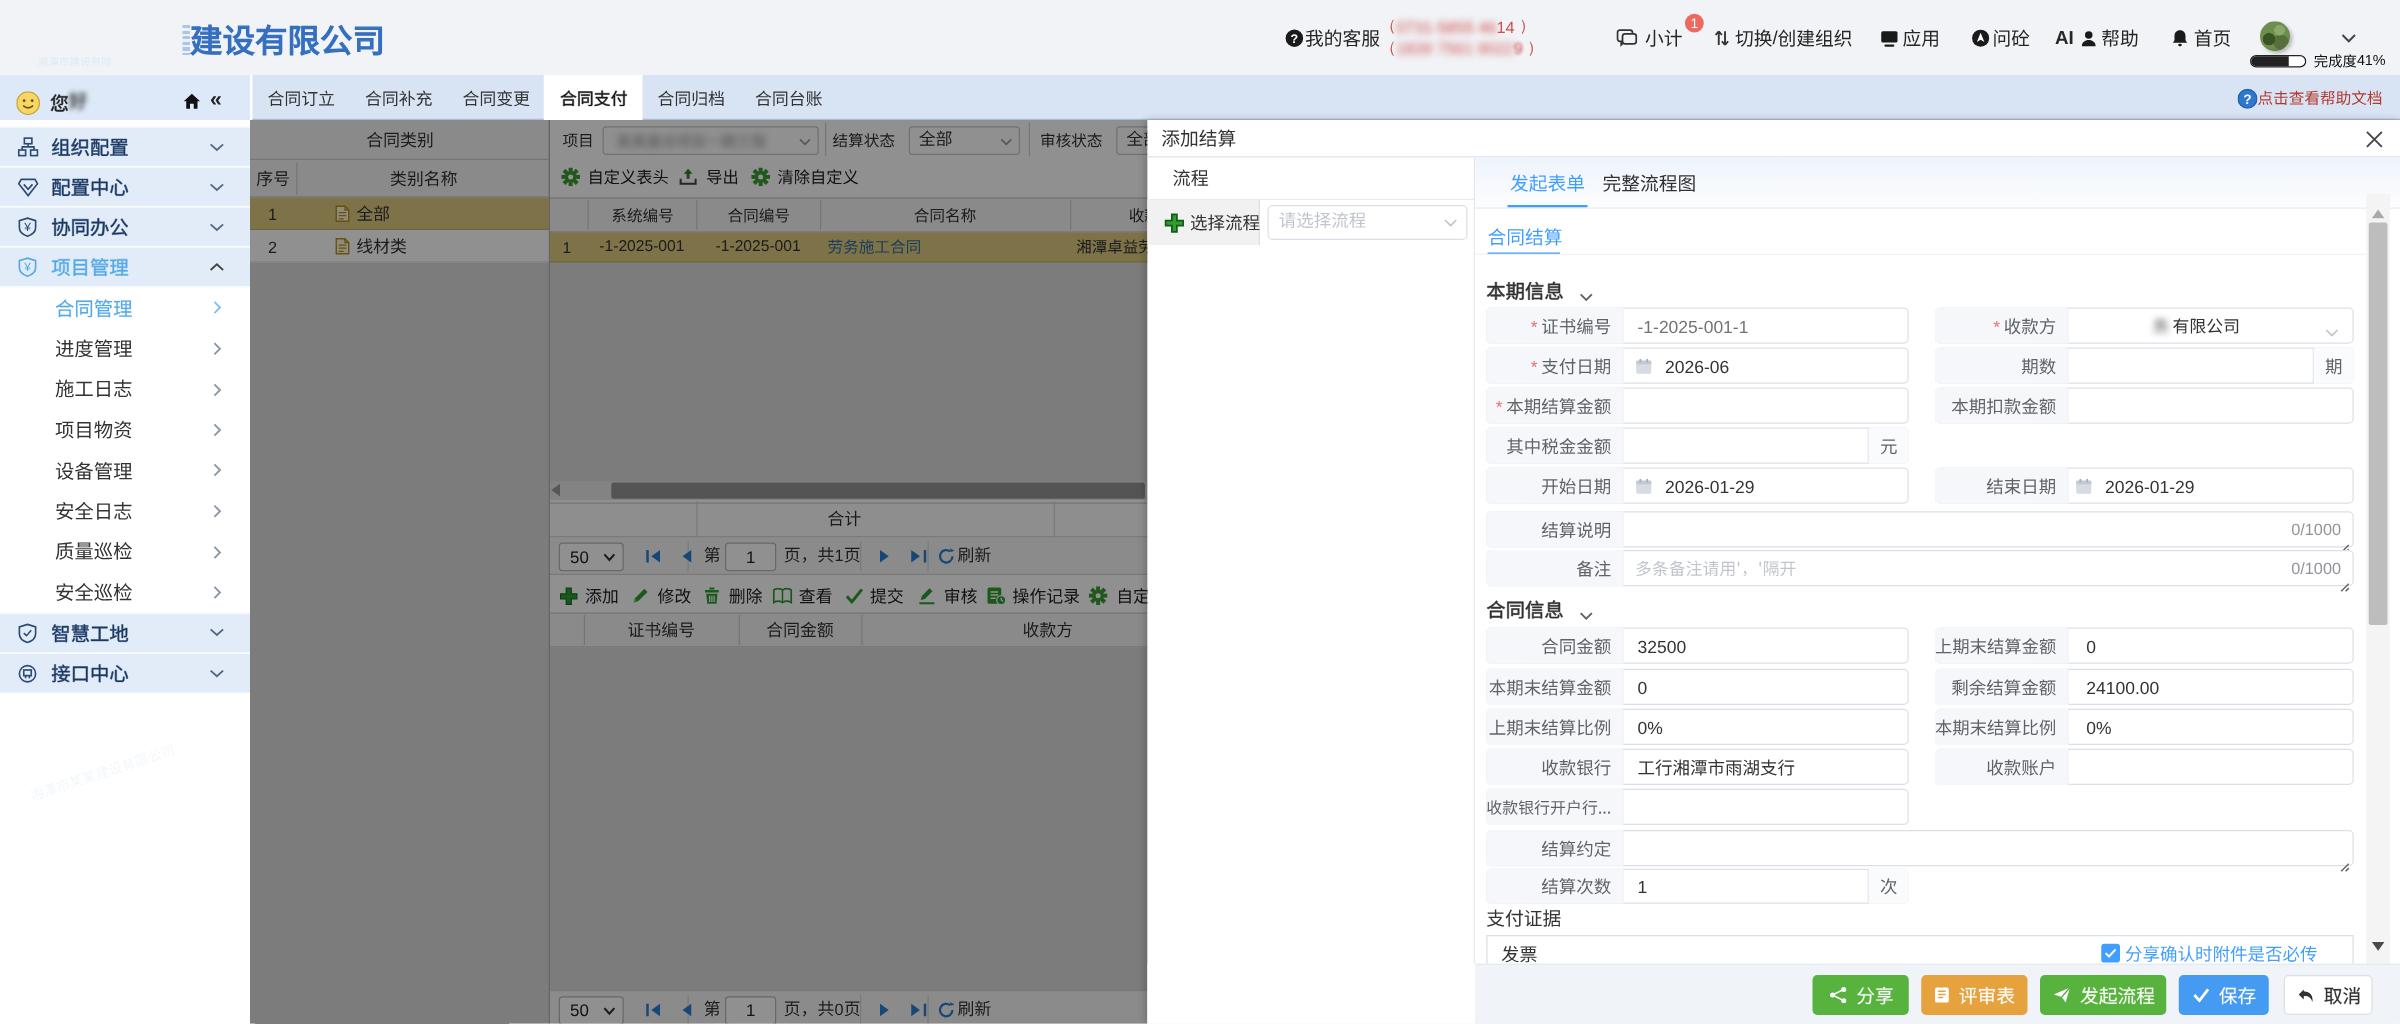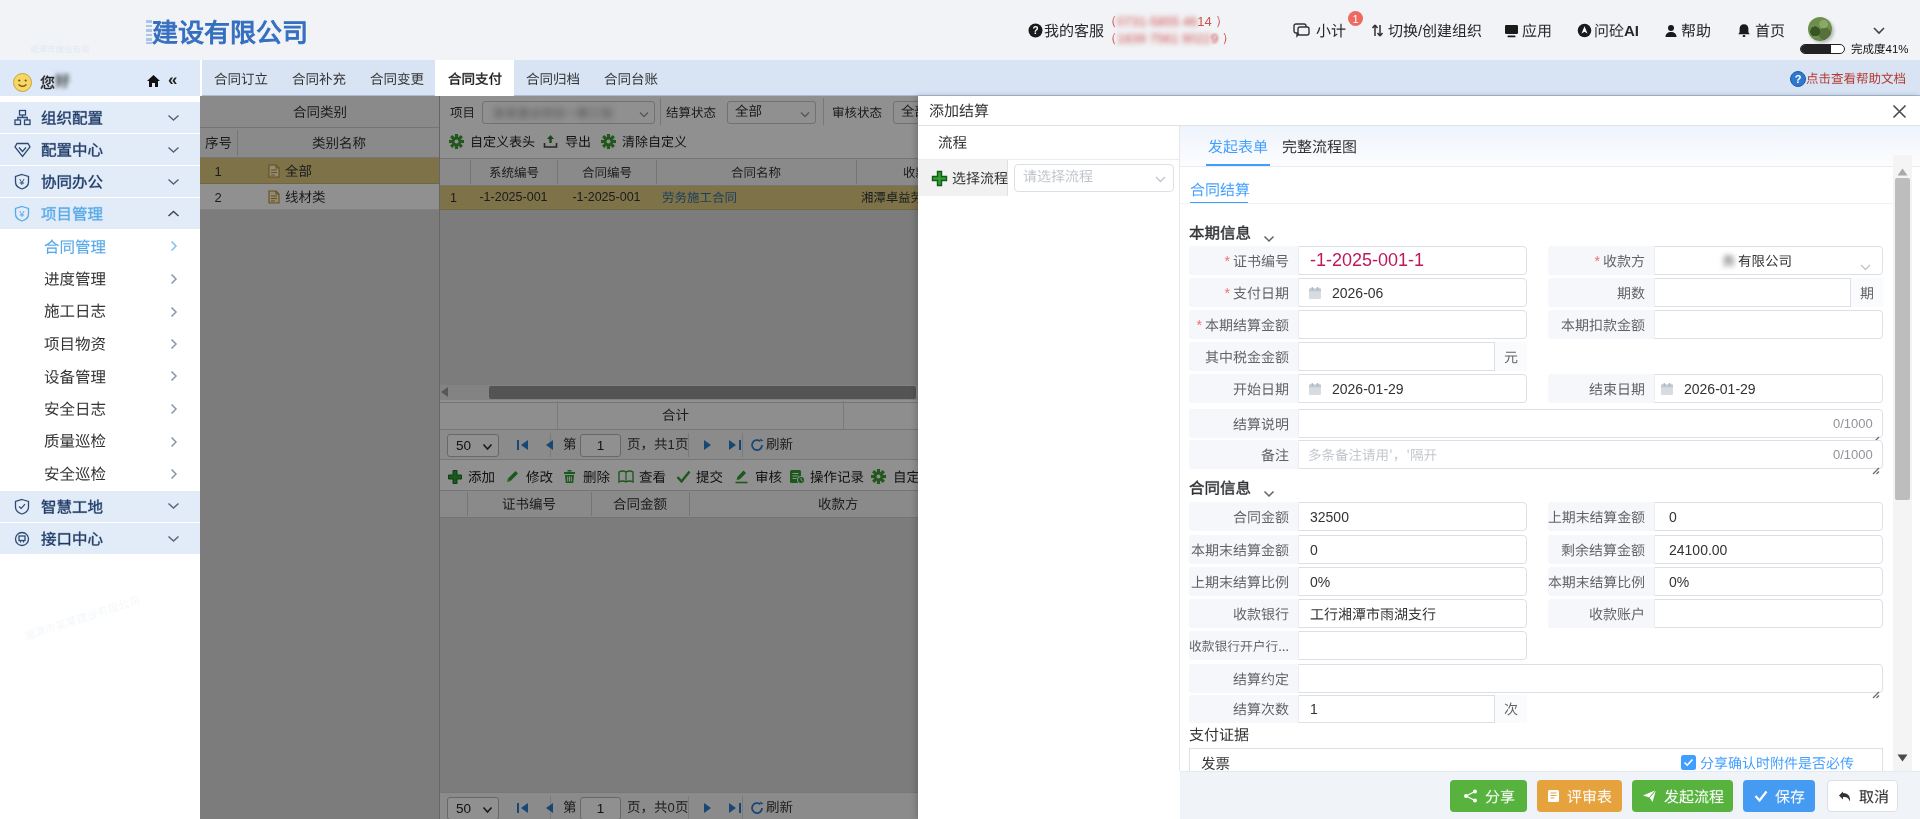--- a/index.html
+++ b/index.html
@@ -86,21 +86,21 @@
       <use href="#g20" x="0"></use>
       <use href="#g21" x="200"></use>
     </svg>
   </div>
 <div style="position:absolute;left:1577px;top:22px;width:16px;height:16px;display:flex;align-items:center;">
     <svg width="15" height="15" viewBox="0 0 15 15" style="">
       <circle cx="7.5" cy="7.5" r="6.8" fill="#1a1a1a"></circle>
       <path d="M7.5 3.2 L10.5 10.5 L7.5 8.8 L4.5 10.5 Z" fill="#fff"></path>
     </svg>
   </div>
-<div style="position:absolute;left:1594px;top:22px;width:70px;height:16px;display:flex;align-items:center;">
+<div style="position:absolute;left:1594px;top:22px;width:70px;height:16px;display:flex;align-items:center;gap:20px;">
     <svg class="cj" style="vertical-align:top;" width="30.0" height="15" viewBox="0 0 400 200" fill="#262626">
       <use href="#g22" x="0"></use>
       <use href="#g23" x="200"></use>
     </svg>
     <span style="font-size:15px;color:#262626;font-weight:bold">AI</span>
   </div>
 <div style="position:absolute;left:1664px;top:23px;width:15px;height:15px;display:flex;align-items:center;">
     <svg width="14" height="14" viewBox="0 0 14 14" style="">
       <circle cx="7" cy="4" r="3" fill="#1a1a1a"></circle>
       <path d="M1.5 13 c0-3.2 2.4-5 5.5-5 s5.5 1.8 5.5 5 Z" fill="#1a1a1a"></path>
@@ -1068,21 +1068,21 @@
 <div style="position:absolute;left:1189px;top:246px;width:110px;height:29px;background:#f5f7fa;border-right:1px solid #ebeef5;border-radius:4px 0 0 4px;z-index:11;"></div>
 <div style="position:absolute;left:1189px;top:246px;width:100px;height:29px;display:flex;align-items:center;justify-content:flex-end;z-index:11;">
     <span style="color:#f56c6c;font-size:14px;margin-right:3px">*</span>
     <svg class="cj" style="vertical-align:top;" width="56.0" height="14" viewBox="0 0 800 200" fill="#606266">
       <use href="#g135" x="0"></use>
       <use href="#g136" x="200"></use>
       <use href="#g111" x="400"></use>
       <use href="#g85" x="600"></use>
     </svg>
   </div>
-<div style="position:absolute;left:1310px;top:246px;height:29px;display:flex;align-items:center;font-size:18px;color:#be185d;z-index:11;">-1-2025-001-1</div>
+<div style="position:absolute;left:1310px;top:246px;height:29px;display:flex;align-items:center;font-size:14px;color:#737373;z-index:11;">-1-2025-001-1</div>
 <div style="position:absolute;left:1548px;top:246px;width:335px;height:29px;border:1px solid #dcdfe6;border-radius:4px;z-index:11;background:#fff"></div>
 <div style="position:absolute;left:1548px;top:246px;width:107px;height:29px;background:#f5f7fa;border-right:1px solid #ebeef5;border-radius:4px 0 0 4px;z-index:11;"></div>
 <div style="position:absolute;left:1548px;top:246px;width:97px;height:29px;display:flex;align-items:center;justify-content:flex-end;z-index:11;">
     <span style="color:#f56c6c;font-size:14px;margin-right:3px">*</span>
     <svg class="cj" style="vertical-align:top;" width="42.0" height="14" viewBox="0 0 600 200" fill="#606266">
       <use href="#g112" x="0"></use>
       <use href="#g113" x="200"></use>
       <use href="#g114" x="400"></use>
     </svg>
   </div>

